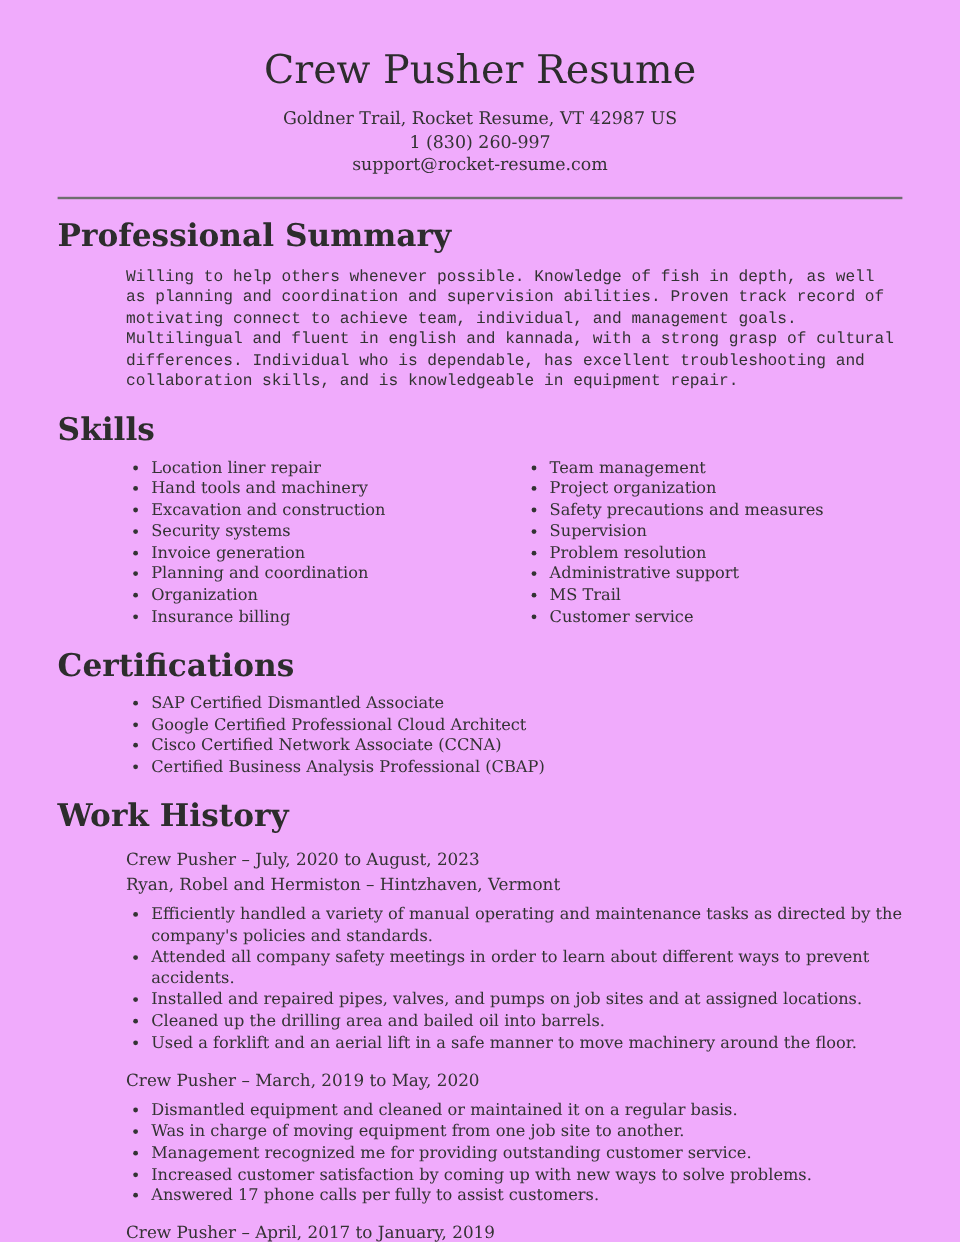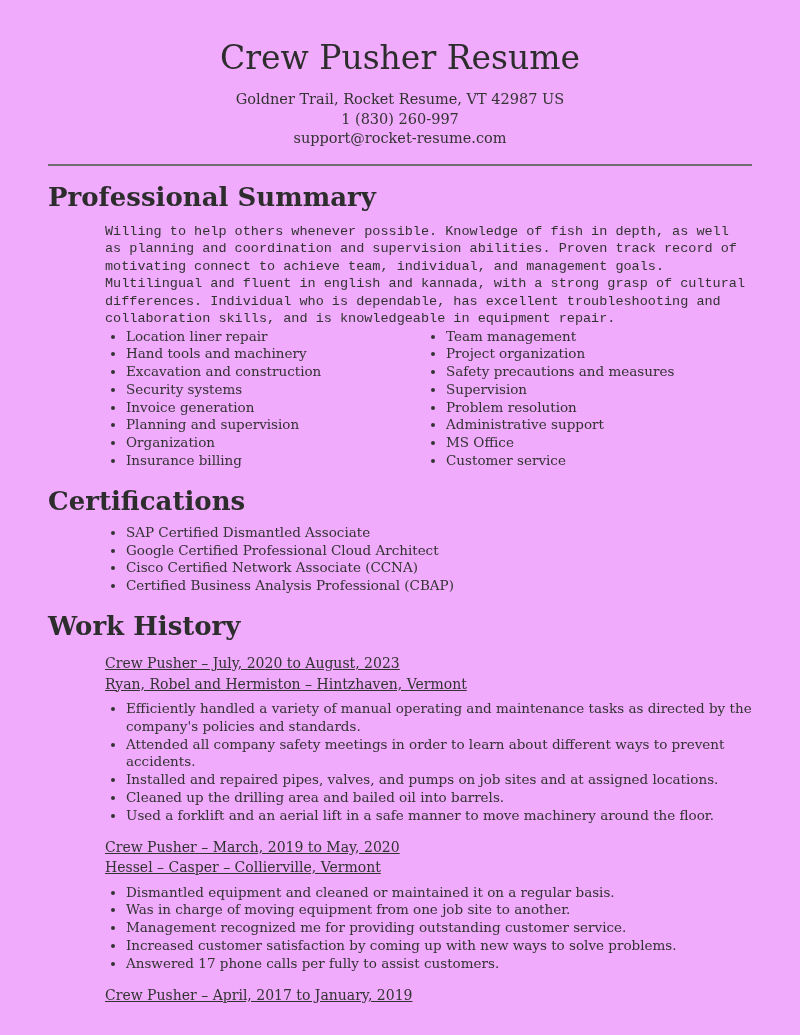--- a/index.html
+++ b/index.html
@@ -55,39 +55,39 @@
   ul.bullet-list {
     font-size: 13.5px;
     line-height: 17.8px;
     margin: 0 48px 0 105px;
     padding-left: 21px;
   }
   .skills-columns {
     display: flex;
     margin-left: 105px;
     margin-right: 48px;
+    gap: 12px;
   }
   .skills-columns ul.bullet-list {
     margin: 0;
   }
   .skills-col-left {
     width: 320px;
     flex: 0 0 320px;
   }
   .skills-col-right {
     flex: 1 1 auto;
   }
   .job {
     margin: 12px 48px 0 105px;
   }
   .job-title-line, .job-company-line {
     font-size: 14px;
     line-height: 20.5px;
     margin: 0;
-    text-decoration: underline;
   }
   .job ul.bullet-list {
     margin: 6px 0 0 0;
   }
 </style>
 </head>
 <body>
 
 <div class="page">
 
@@ -99,42 +99,43 @@
   </div>
 
   <hr class="rule">
 
   <div class="section">
     <h2 class="section-heading">Professional Summary</h2>
     <p class="summary-text">Willing to help others whenever possible. Knowledge of fish in depth, as well as planning and coordination and supervision abilities. Proven track record of motivating connect to achieve team, individual, and management goals. Multilingual and fluent in english and kannada, with a strong grasp of cultural differences. Individual who is dependable, has excellent troubleshooting and collaboration skills, and is knowledgeable in equipment repair.</p>
   </div>
 
   <div class="section">
+    <h2 class="section-heading">Skills</h2>
     <div class="skills-columns">
       <div class="skills-col-left">
         <ul class="bullet-list">
             <li>Location liner repair</li>
             <li>Hand tools and machinery</li>
             <li>Excavation and construction</li>
             <li>Security systems</li>
             <li>Invoice generation</li>
-            <li>Planning and supervision</li>
+            <li>Planning and coordination</li>
             <li>Organization</li>
             <li>Insurance billing</li>
           </ul>
       </div>
       <div class="skills-col-right">
         <ul class="bullet-list">
             <li>Team management</li>
             <li>Project organization</li>
             <li>Safety precautions and measures</li>
             <li>Supervision</li>
             <li>Problem resolution</li>
             <li>Administrative support</li>
-            <li>MS Office</li>
+            <li>MS Trail</li>
             <li>Customer service</li>
           </ul>
       </div>
     </div>
   </div>
 
   <div class="section">
     <h2 class="section-heading">Certifications</h2>
     <ul class="bullet-list">
         <li>SAP Certified Dismantled Associate</li>
@@ -154,21 +155,20 @@
           <li>Efficiently handled a variety of manual operating and maintenance tasks as directed by the company's policies and standards.</li>
           <li>Attended all company safety meetings in order to learn about different ways to prevent accidents.</li>
           <li>Installed and repaired pipes, valves, and pumps on job sites and at assigned locations.</li>
           <li>Cleaned up the drilling area and bailed oil into barrels.</li>
           <li>Used a forklift and an aerial lift in a safe manner to move machinery around the floor.</li>
         </ul>
     </div>
 
     <div class="job">
       <p class="job-title-line">Crew Pusher – March, 2019 to May, 2020</p>
-      <p class="job-company-line">Hessel – Casper – Collierville, Vermont</p>
       <ul class="bullet-list">
           <li>Dismantled equipment and cleaned or maintained it on a regular basis.</li>
           <li>Was in charge of moving equipment from one job site to another.</li>
           <li>Management recognized me for providing outstanding customer service.</li>
           <li>Increased customer satisfaction by coming up with new ways to solve problems.</li>
           <li>Answered 17 phone calls per fully to assist customers.</li>
         </ul>
     </div>
 
     <div class="job">

